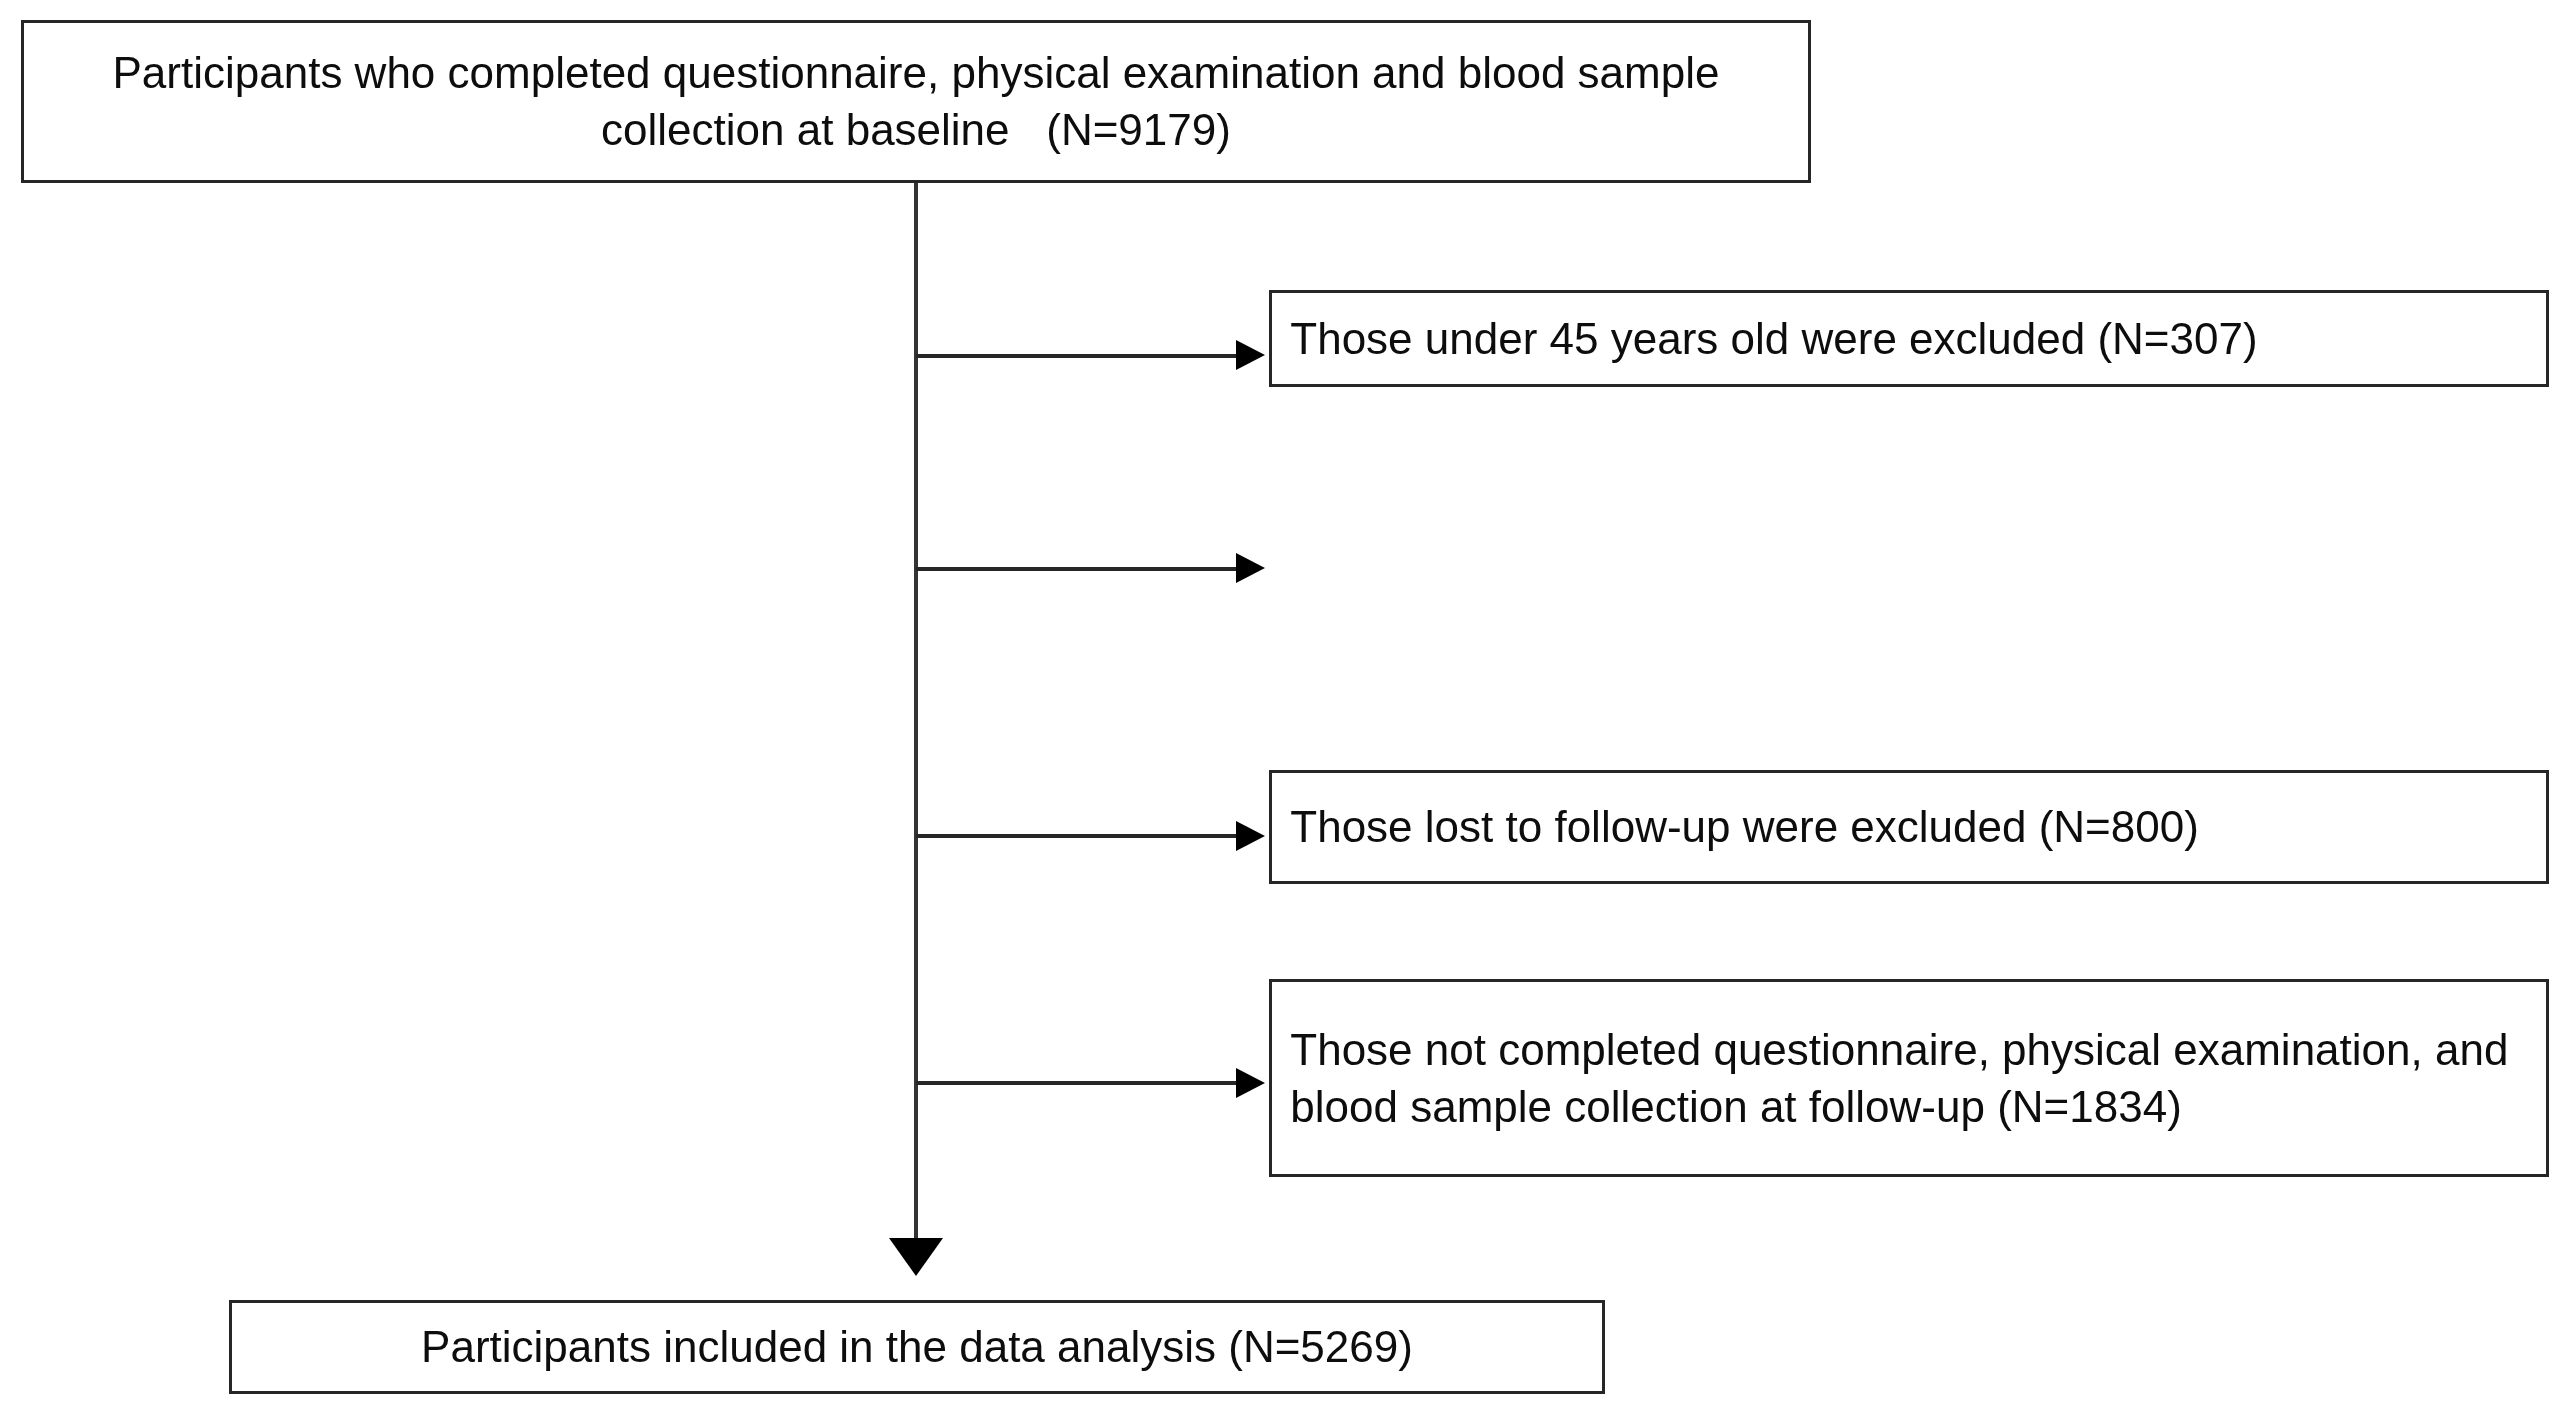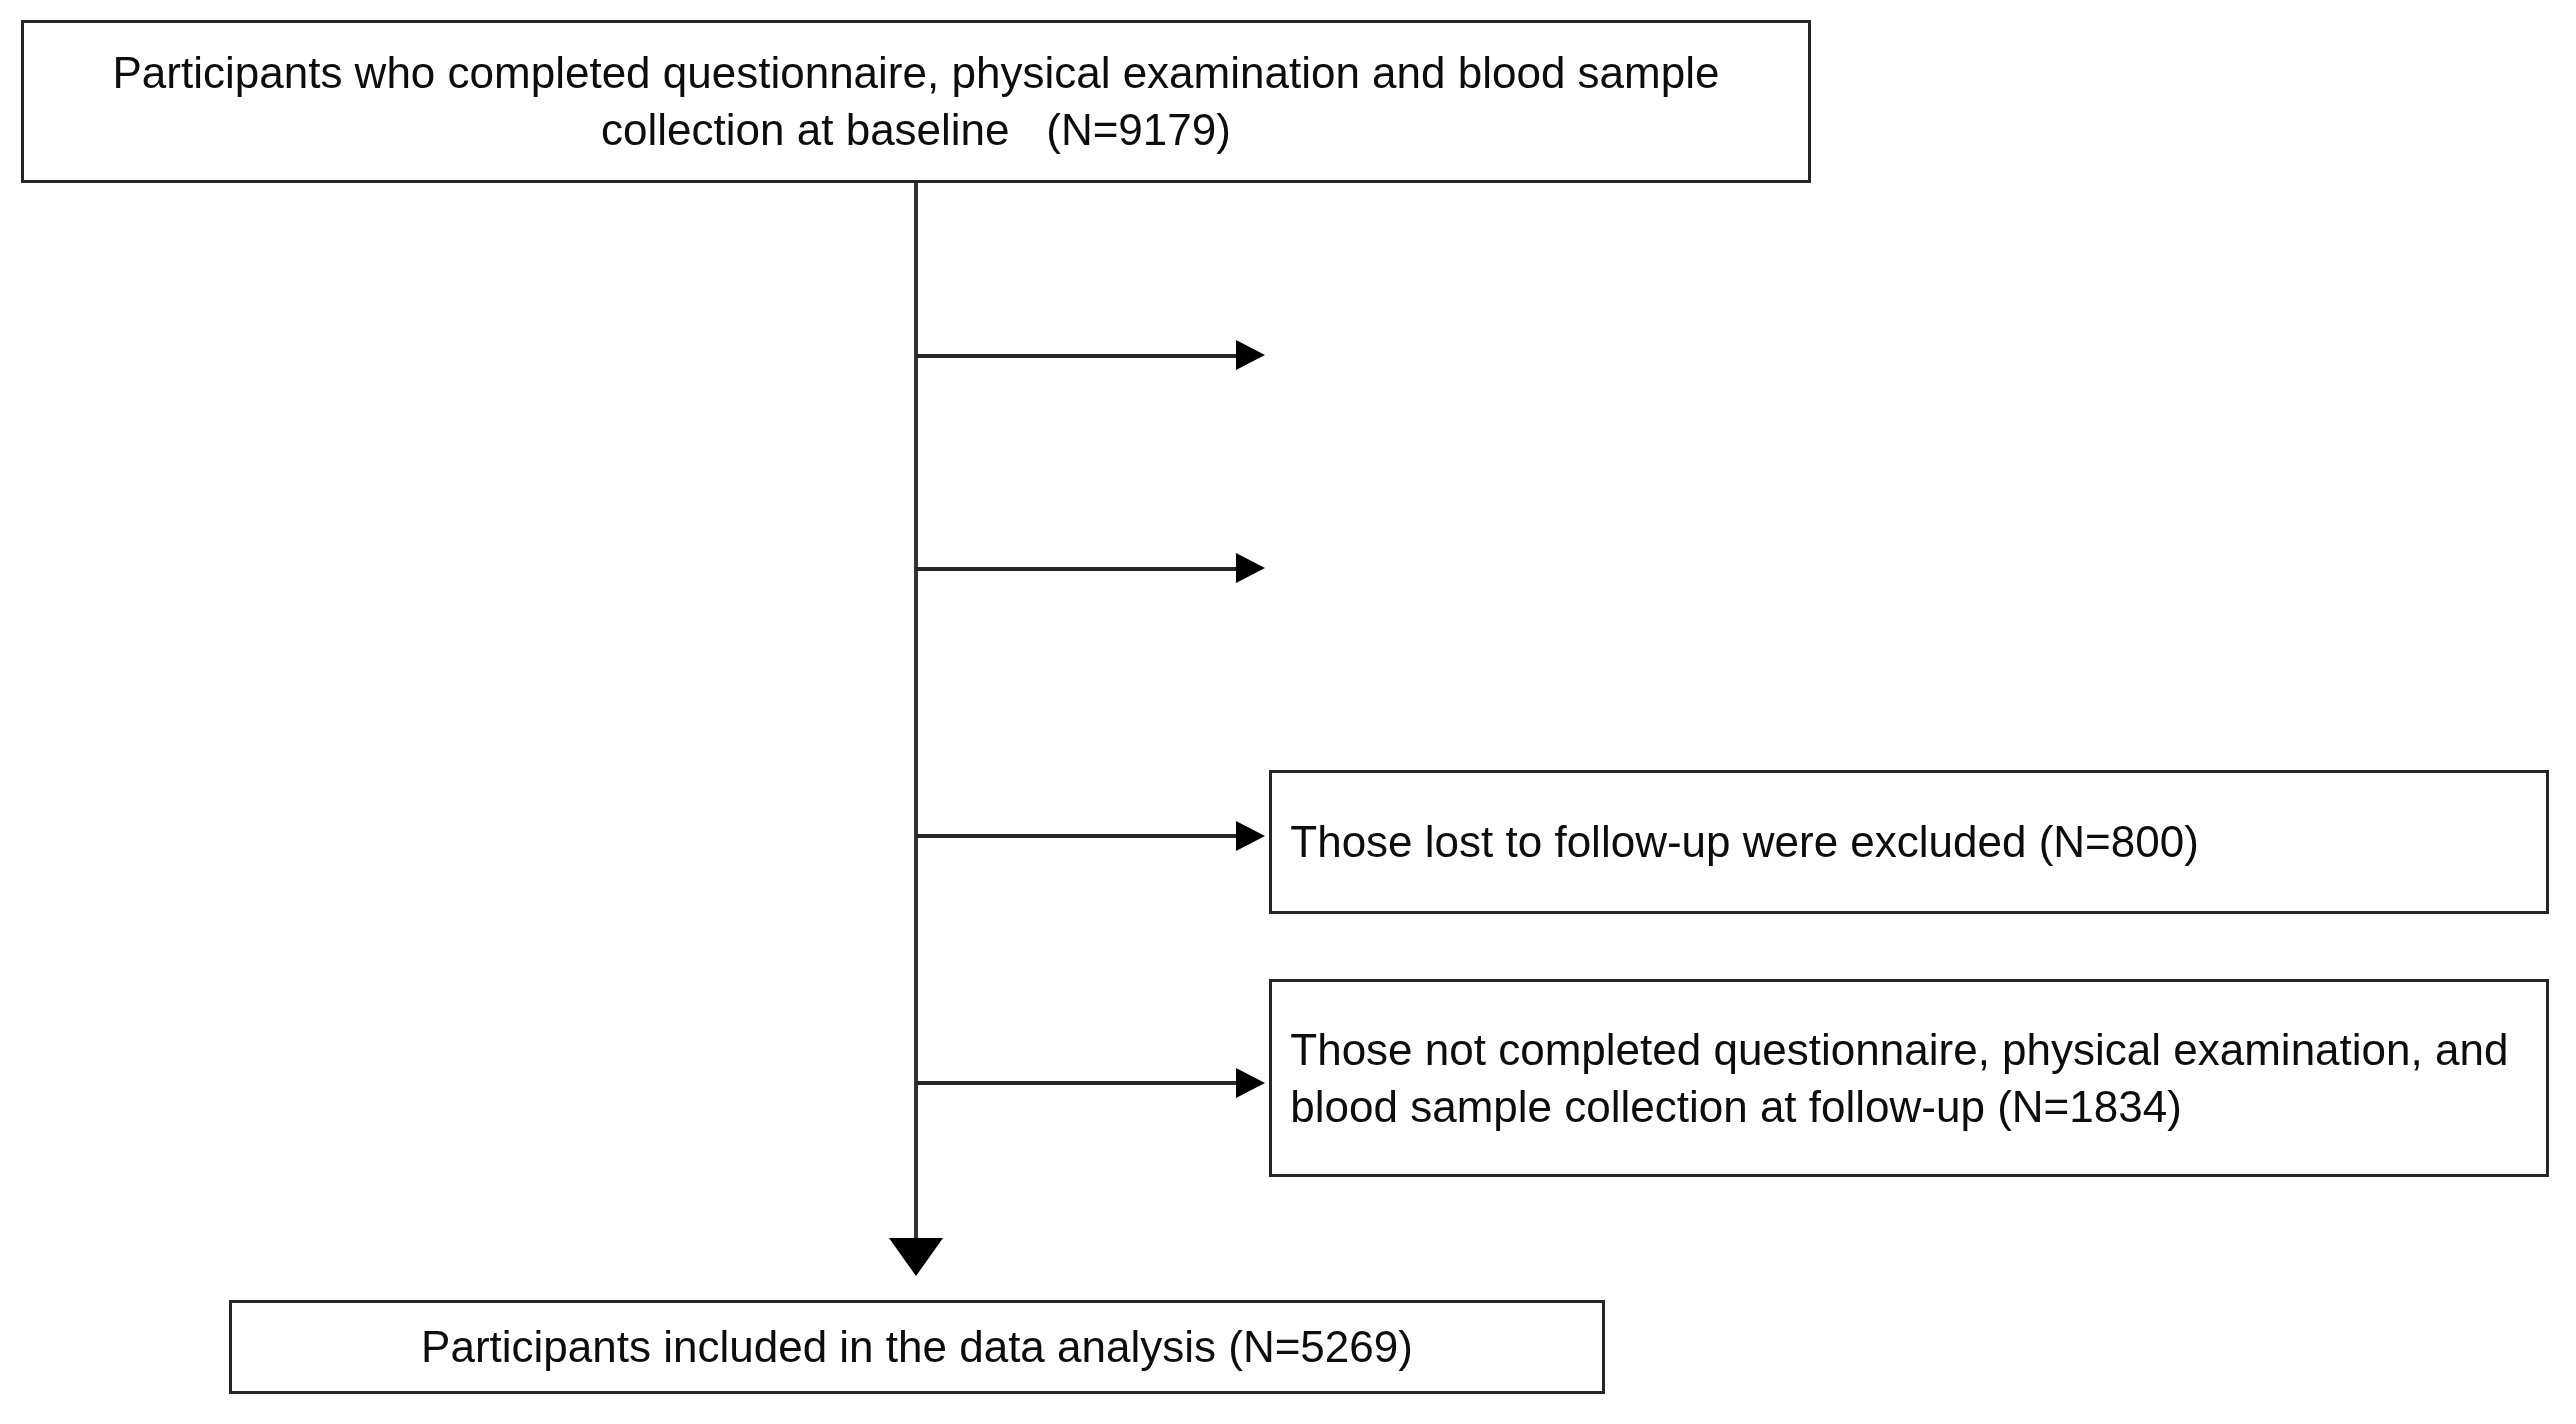--- a/index.html
+++ b/index.html
@@ -77,21 +77,21 @@
     text-align: left;
     padding: 0 15.5px 0 18.3px;
   }
   .excl-box.justified .node-text {
     text-align: justify;
     text-align-last: left;
   }
 
   #box-excl-1 { top: 290px;  height: 97px; }
   #box-excl-2 { top: 492px;  height: 118px; }
-  #box-excl-3 { top: 770px; height: 144px; }
+  #box-excl-3 { top: 770px; height: 114px; }
   #box-excl-4 { top: 979px; height: 198px; }
 
   
   .spine {
     position: absolute;
     left: 914px;
     top: 181px;
     width: 4.2px;
     height: 1083px;
     background: #333333;
@@ -144,20 +144,23 @@
 <div id="flowchart">
 
   <div class="node-box" id="box-top">
     <div class="node-text">Participants who completed questionnaire, physical examination and blood sample collection at baseline   (N=9179)</div>
   </div>
 
   <div class="spine"></div>
 
   <div class="branch" id="branch-1"></div>
   <div class="arrow-right" id="arrowhead-1"></div>
+  <div class="node-box excl-box" id="box-excl-1">
+    <div class="node-text">Those under 45 years old were excluded (N=307)</div>
+  </div>
 
   <div class="branch" id="branch-2"></div>
   <div class="arrow-right" id="arrowhead-2"></div>
 
   <div class="branch" id="branch-3"></div>
   <div class="arrow-right" id="arrowhead-3"></div>
   <div class="node-box excl-box" id="box-excl-3">
     <div class="node-text">Those lost to follow-up were excluded (N=800)</div>
   </div>
 

